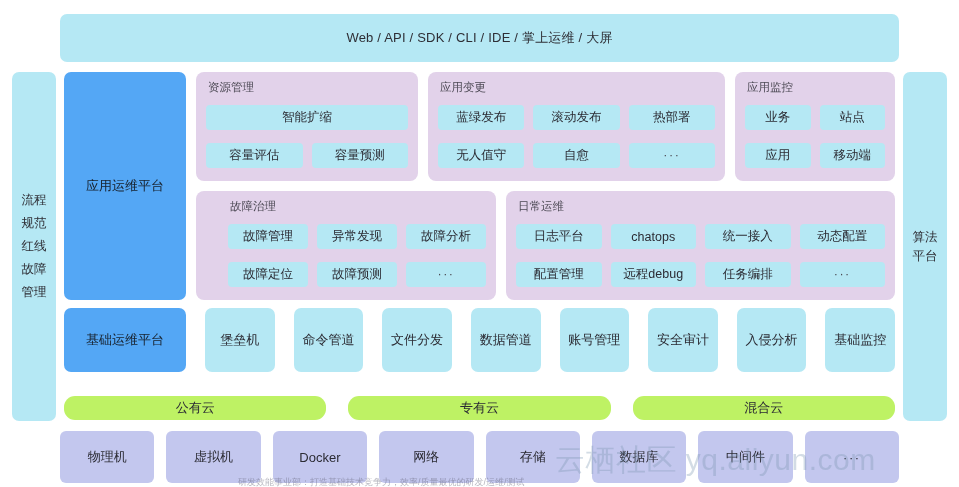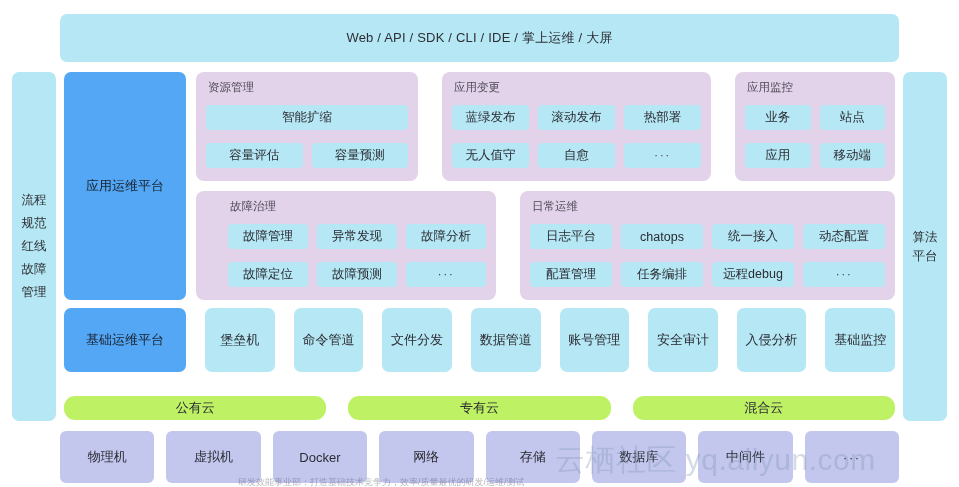--- a/index.html
+++ b/index.html
@@ -96,21 +96,21 @@
 
   .panels {
     flex: 1 1 auto;
     display: flex;
     flex-direction: column;
     gap: 10px;
     min-width: 0;
   }
   .panel-row {
     display: flex;
-    gap: 24px;
+    gap: 10px;
     flex: 1 1 0;
     min-height: 0;
   }
 
   .panel {
     background: #e2d2ea;
     border-radius: 8px;
     padding: 7px 10px 10px 10px;
     box-sizing: border-box;
     display: flex;
@@ -352,22 +352,22 @@
               <div class="panel-title">日常运维</div>
               <div class="panel-grid">
                 <div class="chip-row">
                   <div class="chip">日志平台</div>
                   <div class="chip">chatops</div>
                   <div class="chip">统一接入</div>
                   <div class="chip">动态配置</div>
                 </div>
                 <div class="chip-row">
                   <div class="chip">配置管理</div>
+                  <div class="chip">远程debug</div>
                   <div class="chip">任务编排</div>
-                  <div class="chip">远程debug</div>
                   <div class="chip dots">···</div>
                 </div>
               </div>
             </div>
 
           </div>
 
         </div>
       </div>
 

